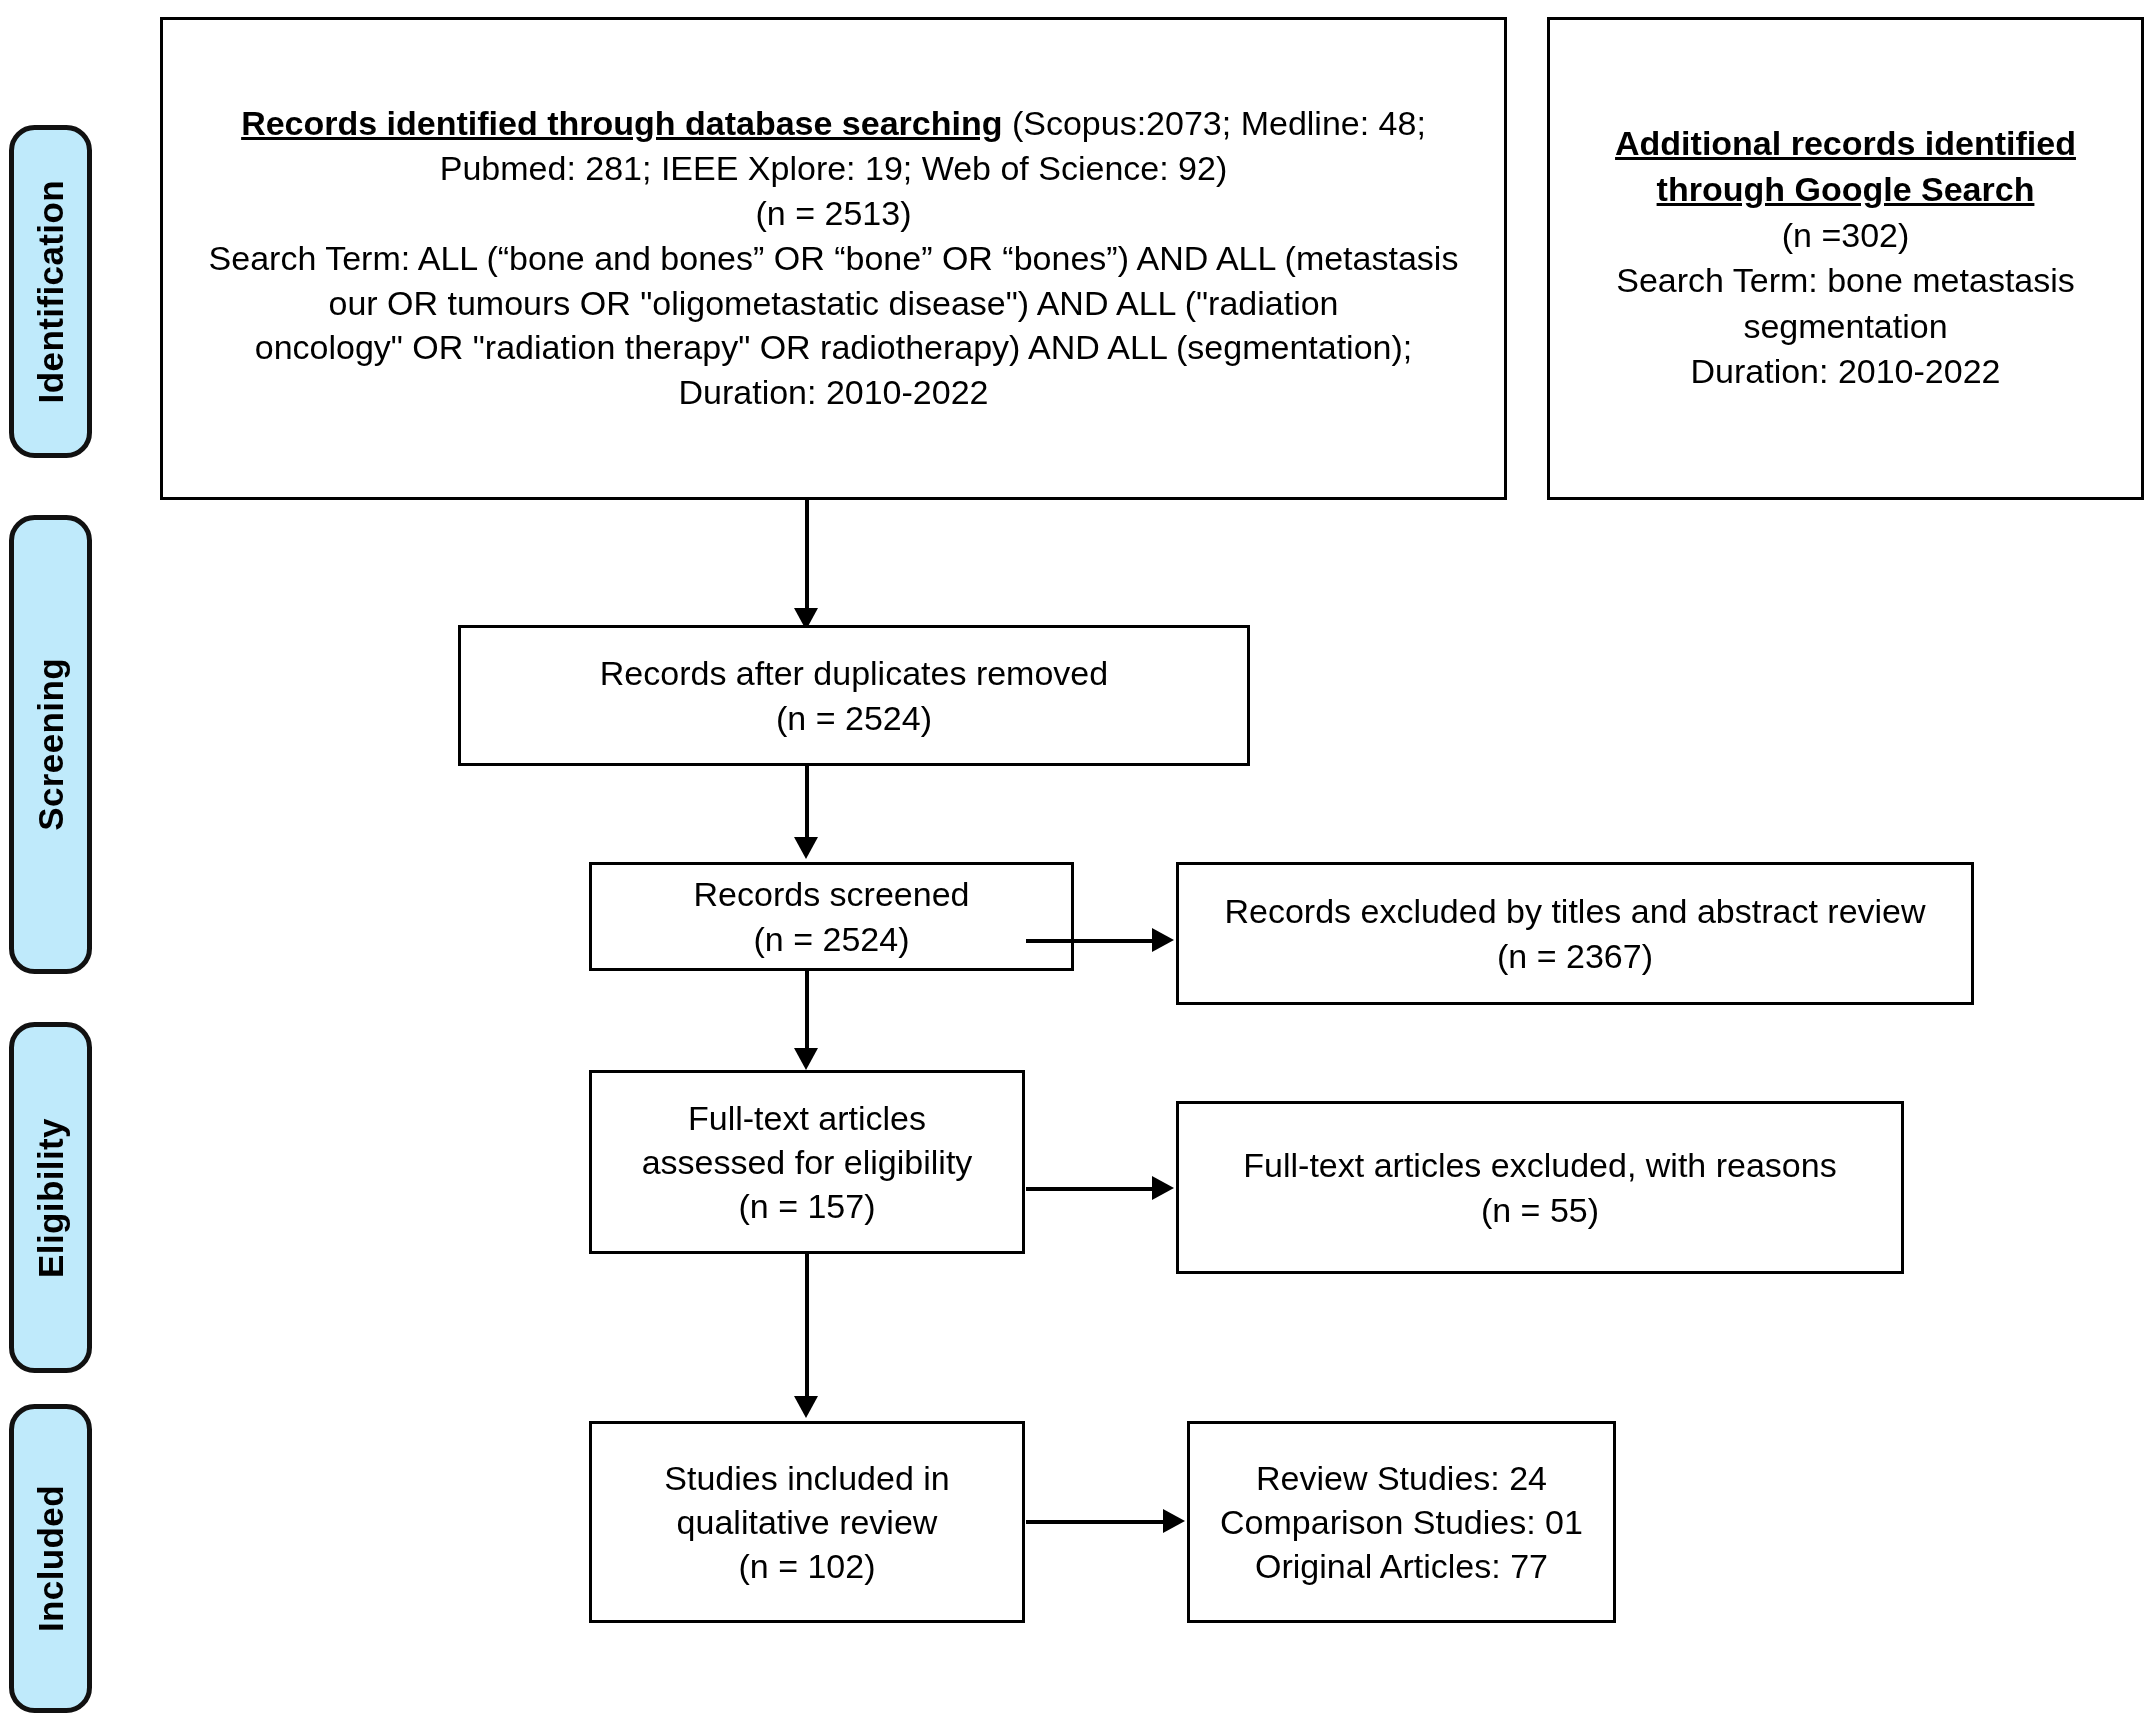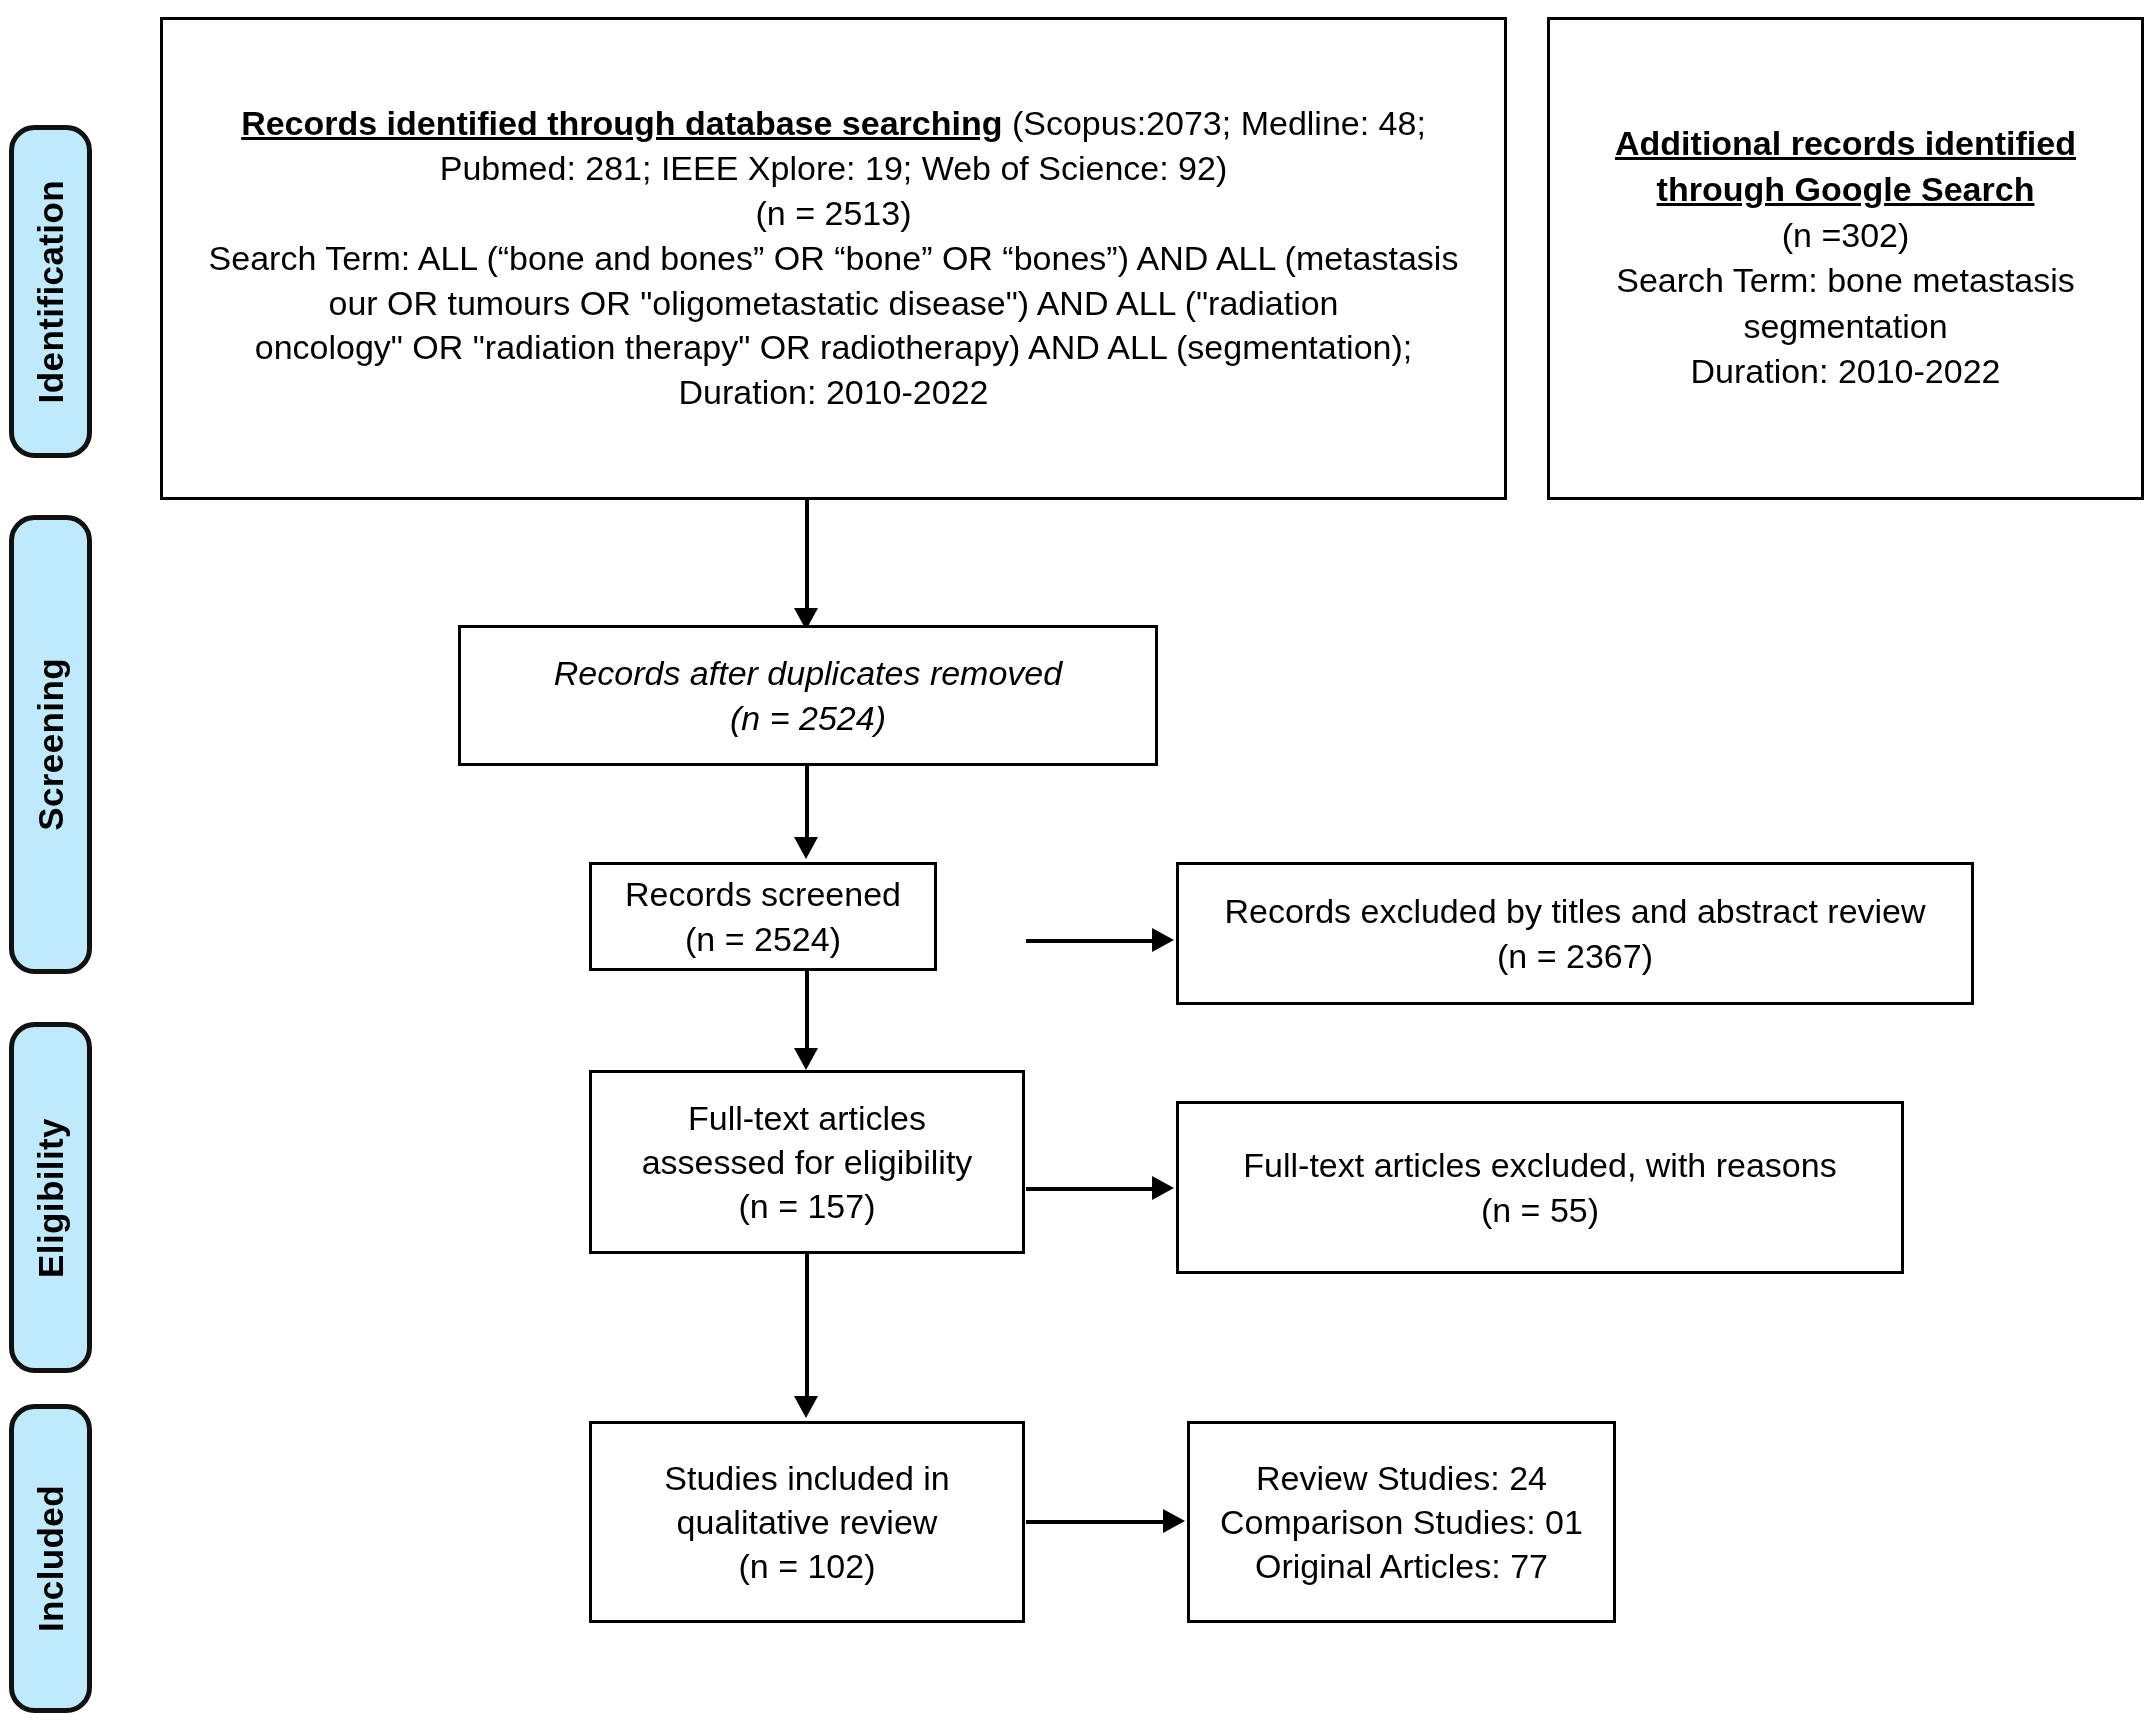--- a/index.html
+++ b/index.html
@@ -135,29 +135,29 @@
     <span class="line"><b>through Google Search</b></span>
     <span class="line">(n =302)</span>
     <span class="line">Search Term: bone metastasis</span>
     <span class="line">segmentation</span>
     <span class="line">Duration: 2010-2022</span>
   </div>
 
   <div class="conn conn-v" style="left:805px; top:500px; width:3.8px; height:114px;"></div>
   <div class="arrow-down" style="left:794px; top:608px;"></div>
 
-  <div class="flow-box" style="left:458px; top:625px; width:700px; height:141px;font-style:italic;">
+  <div class="flow-box" style="left:458px; top:625px; width:792px; height:141px;">
     <span class="line">Records after duplicates removed</span>
     <span class="line">(n = 2524)</span>
   </div>
 
   <div class="conn conn-v" style="left:805px; top:766px; width:3.8px; height:75px;"></div>
   <div class="arrow-down" style="left:794px; top:837px;"></div>
 
-  <div class="flow-box" style="left:589px; top:862px; width:348px; height:109px;">
+  <div class="flow-box" style="left:589px; top:862px; width:485px; height:109px;">
     <span class="line">Records screened</span>
     <span class="line">(n = 2524)</span>
   </div>
 
   <div class="flow-box" style="left:1176px; top:862px; width:798px; height:143px;">
     <span class="line">Records excluded by titles and abstract review</span>
     <span class="line">(n = 2367)</span>
   </div>
 
   <div class="conn conn-h" style="left:1026px; top:939px; width:129px; height:3.8px;"></div>

